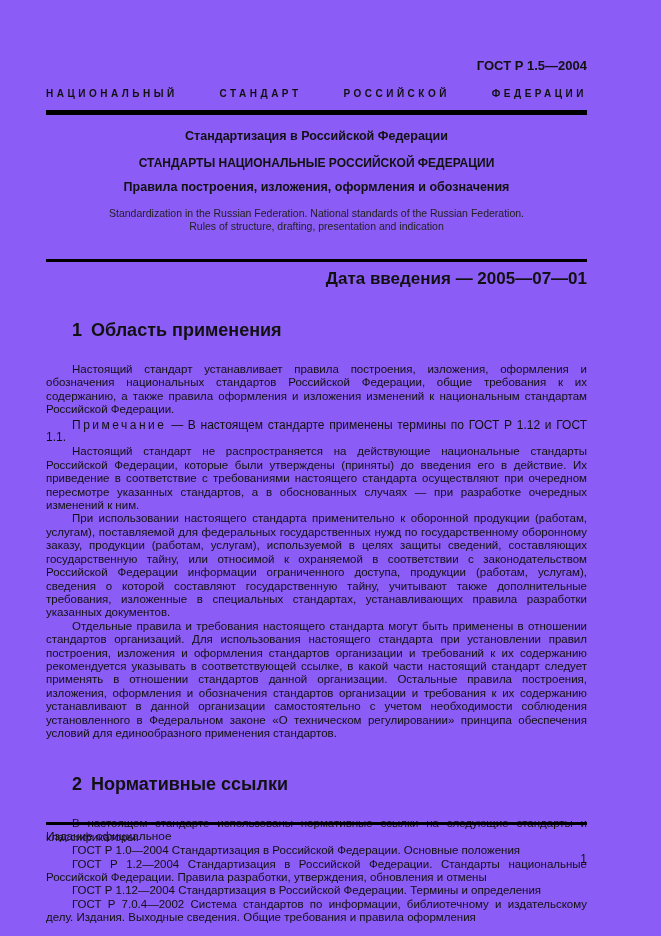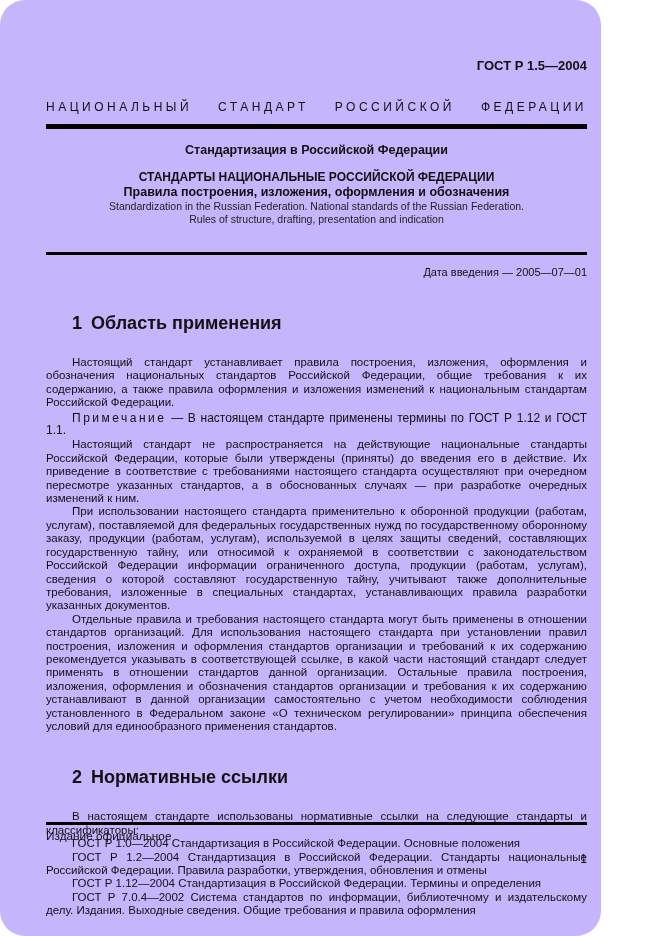--- a/index.html
+++ b/index.html
@@ -1,38 +1,37 @@
 <!DOCTYPE html>
 <html lang="ru"><head>
 <meta charset="utf-8">
 <style>
   html,body{margin:0;padding:0;background:#ffffff;}
   .page{
-    width:601px;height:936px;background:#c4b5fd;position:relative;
+    width:661px;height:936px;background:#8b5cf6;position:relative;
     font-family:"Liberation Sans","DejaVu Sans",sans-serif;color:#111;
     overflow:hidden;
-    border-radius:25px;
   }
   .content{position:absolute;left:46px;top:0;width:541px;}
   .doc-code{
     padding-top:58px;text-align:right;font-weight:bold;font-size:13px;line-height:15px;
   }
   .fed-caption{
-    margin-top:27px;font-weight:normal;font-size:12px;line-height:15px;
+    margin-top:13px;font-weight:bold;font-size:10px;line-height:15px;
     letter-spacing:3.5px;word-spacing:10px;
     text-align:justify;text-align-last:justify;white-space:nowrap;
   }
   .rule-thick{margin-top:9px;height:5px;background:#000;}
   .title-block{text-align:center;}
   .title-group{margin-top:14px;font-weight:bold;font-size:12.5px;line-height:15px;}
   .title-main{margin-top:11px;font-weight:bold;font-size:12px;line-height:16px;}
-  .title-sub{margin-top:0;font-weight:bold;font-size:12.5px;line-height:15px;text-align:center;}
-  .title-en{margin-top:0;font-size:10.5px;line-height:13px;color:#222;}
+  .title-sub{margin-top:9px;font-weight:bold;font-size:12.5px;line-height:15px;text-align:center;}
+  .title-en{margin-top:12px;font-size:10.5px;line-height:13px;color:#222;}
   .mid-rule{margin-top:26px;height:3px;background:#000;}
-  .date-line{margin-top:10px;text-align:right;font-weight:normal;font-size:11px;line-height:14px;}
+  .date-line{margin-top:10px;text-align:right;font-weight:bold;font-size:17px;line-height:14px;}
   .sec-heading{
     margin:36px 0 0 26px;font-weight:bold;font-size:18px;line-height:17px;
   }
   .sec-heading .sec-num{margin-right:9px;}
   p.body-p{
     margin:0;font-size:11.5px;line-height:13.4px;text-align:justify;text-indent:26px;
   }
   p.first-after-heading{margin-top:24px;}
   p.note-p{
     margin:2px 0 2px 0;font-size:12px;line-height:12.4px;text-align:justify;text-indent:26px;

